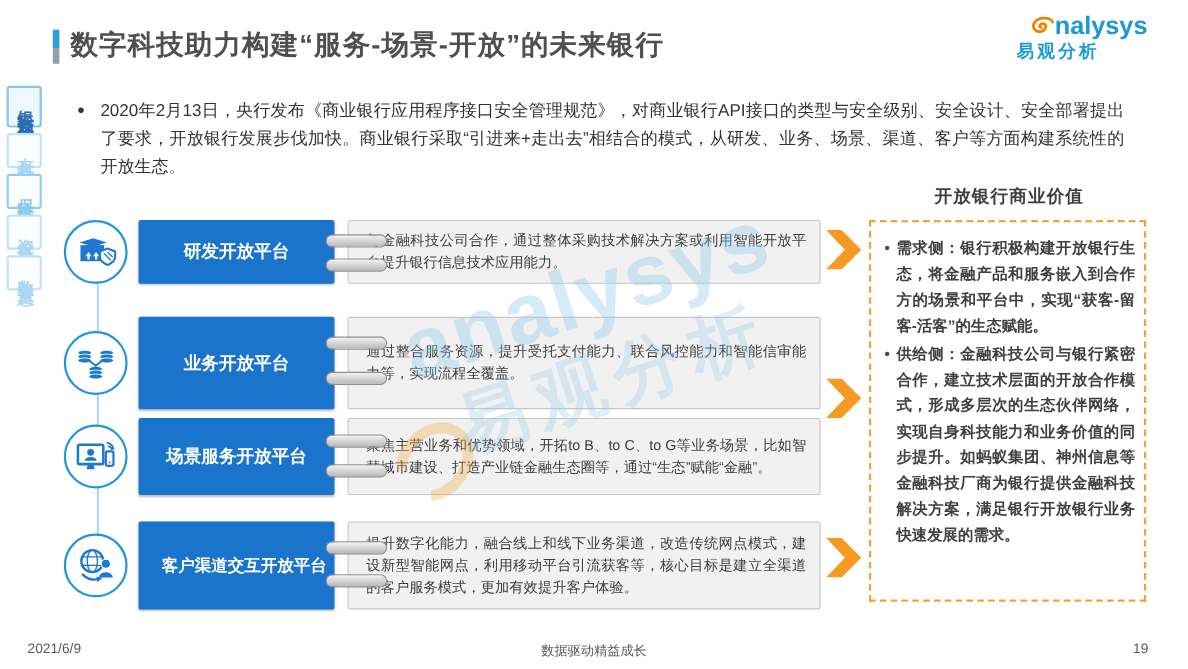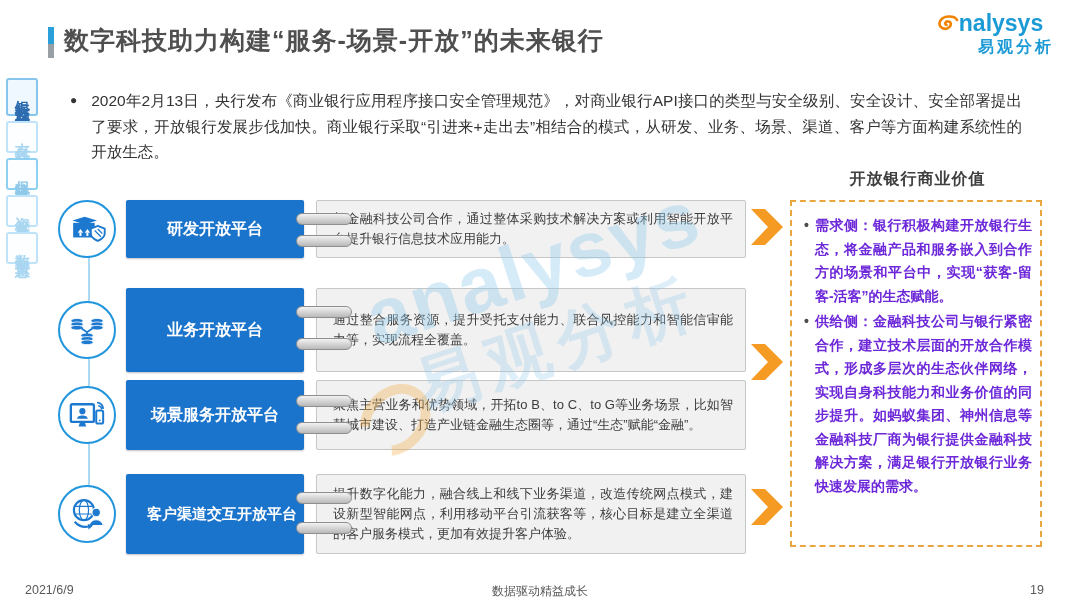--- a/index.html
+++ b/index.html
@@ -5,21 +5,21 @@
   * { margin:0; padding:0; box-sizing:border-box; }
   html,body { width:1080px; height:608px; }
   body { font-family:"Liberation Sans","DejaVu Sans",sans-serif; background:#ffffff; overflow:hidden; }
   .slide { position:relative; width:1080px; height:608px; background:#ffffff; }
 
   
   .title-accent { position:absolute; left:48px; top:27px; width:6px; height:31px;
     background:linear-gradient(180deg,#2b9fd9 0%,#2b9fd9 55%,#98a0a6 55%,#98a0a6 100%); }
   .page-title { position:absolute; left:64px; top:24px; font-size:25px; font-weight:bold; color:#4f4f4f; letter-spacing:1px; }
 
-  .logo { position:absolute; right:26px; top:10px; width:130px; text-align:right; }
+  .logo { position:absolute; right:26px; top:10px; width:130px; text-align:left; }
   .logo-top { display:flex; align-items:center; justify-content:center; }
   .logo-swirl { width:26px; height:22px; margin-right:-2px; }
   .logo-brand { font-size:23px; font-weight:bold; color:#1b9ad6; letter-spacing:0px; }
   .logo-cn { font-size:16px; font-weight:bold; color:#1b9ad6; letter-spacing:3px; margin-top:0px; }
 
   
   .sidebar { position:absolute; left:6px; top:78px; width:34px; display:flex; flex-direction:column; gap:5px; }
   .sidebar-item { writing-mode:vertical-rl; text-orientation:upright; width:32px;
     display:flex; align-items:center; justify-content:center;
     border:2px solid #bfe3f8; border-radius:3px; background:#fdfeff;
@@ -66,21 +66,21 @@
 
   
   .chevron { position:absolute; width:32px; height:36px; z-index:4; }
   .chevron-1 { left:751px; top:209px; } .chevron-2 { left:751px; top:344px; } .chevron-3 { left:751px; top:489px; }
 
   
   .value-box { position:absolute; left:790px; top:200px; width:252px; height:347px;
     border:2px dashed #e9a63e; background:#ffffff; padding:12px 8px 8px 10px; z-index:1; }
   .value-item { display:flex; margin-bottom:2px; }
   .value-dot { font-size:14px; color:#4d4d4d; margin:3px 6px 0 2px; font-weight:bold; }
-  .value-text { font-size:14px; font-weight:bold; color:#6d28d9; line-height:1.68; text-align:justify; }
+  .value-text { font-size:14px; font-weight:bold; color:#404040; line-height:1.68; text-align:justify; }
 
   
   .watermark { position:absolute; left:310px; top:220px; width:470px; transform:rotate(-18deg);
     pointer-events:none; z-index:5; text-align:center; }
   .watermark .wm-brand { font-size:78px; font-weight:bold; color:rgba(148,203,236,0.38); letter-spacing:2px; }
   .watermark .wm-cn { font-size:64px; font-weight:bold; color:rgba(148,203,236,0.30); letter-spacing:10px; margin-top:-8px; }
   .wm-ring { position:absolute; left:18px; top:116px; width:78px; height:64px; border:10px solid rgba(243,162,48,0.30);
     border-radius:50%; border-left-color:transparent; transform:rotate(-30deg); }
 
   

